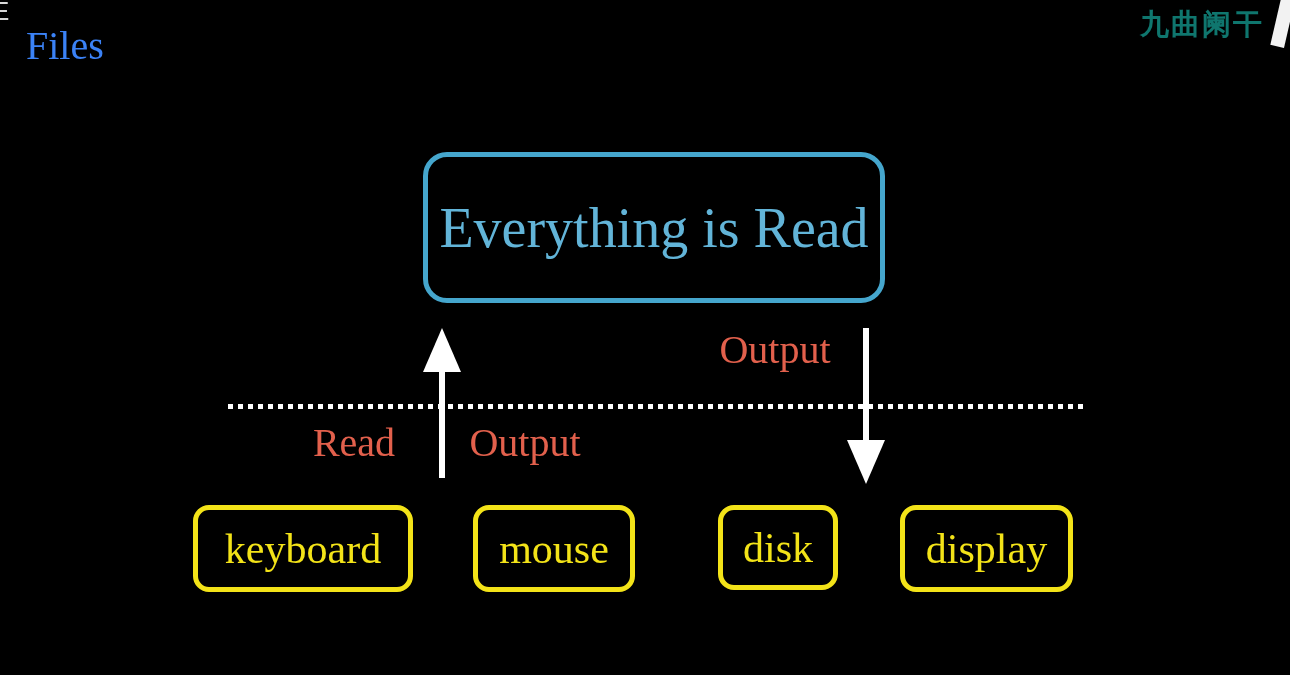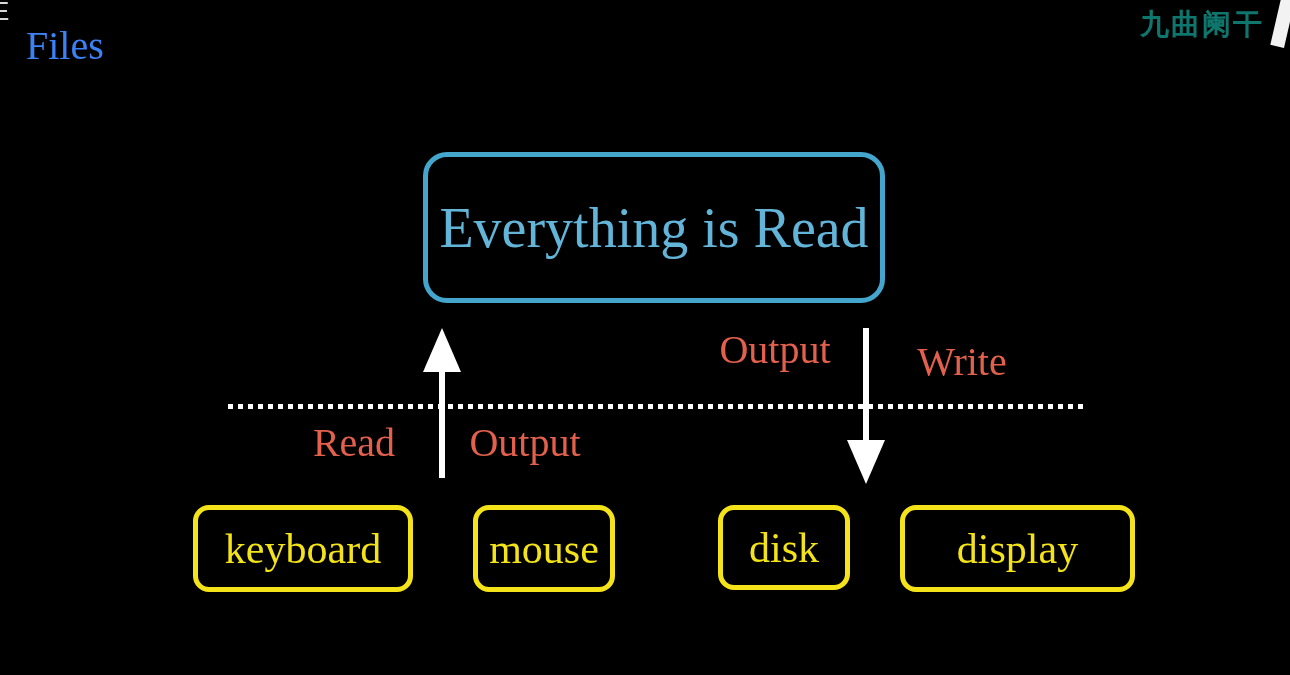--- a/index.html
+++ b/index.html
@@ -105,23 +105,23 @@
     border: 5px solid #f3e318;
     border-radius: 16px;
     display: flex; align-items: center; justify-content: center;
   }
   .device-label {
     font-size: 42px;
     color: #f3e318;
     white-space: nowrap;
   }
   .device-keyboard { left: 193px; width: 220px; }
-  .device-mouse    { left: 473px; width: 142px; }
-  .device-disk     { left: 718px; width: 132px; height: 85px; }
-  .device-display  { left: 900px; width: 235px; }
+  .device-mouse    { left: 473px; width: 162px; }
+  .device-disk     { left: 718px; width: 120px; height: 85px; }
+  .device-display  { left: 900px; width: 173px; }
 </style>
 </head>
 <body>
 
 <div class="stage">
 
   <span class="abs partial-glyph">E</span>
 
   <div class="abs title">Files</div>
 
@@ -136,21 +136,20 @@
 
   <div class="abs arrow-shaft up-arrow-shaft"></div>
   <div class="abs up-arrow-head"></div>
 
   <div class="abs arrow-shaft down-arrow-shaft"></div>
   <div class="abs down-arrow-head"></div>
 
   <span class="abs flow-label label-read">Read</span>
   <span class="abs flow-label label-input">Output</span>
   <span class="abs flow-label label-output">Output</span>
-  <span class="abs flow-label label-write">Write</span>
 
   <div class="abs device-box device-keyboard">
     <span class="device-label">keyboard</span>
   </div>
   <div class="abs device-box device-mouse">
     <span class="device-label">mouse</span>
   </div>
   <div class="abs device-box device-disk">
     <span class="device-label">disk</span>
   </div>

